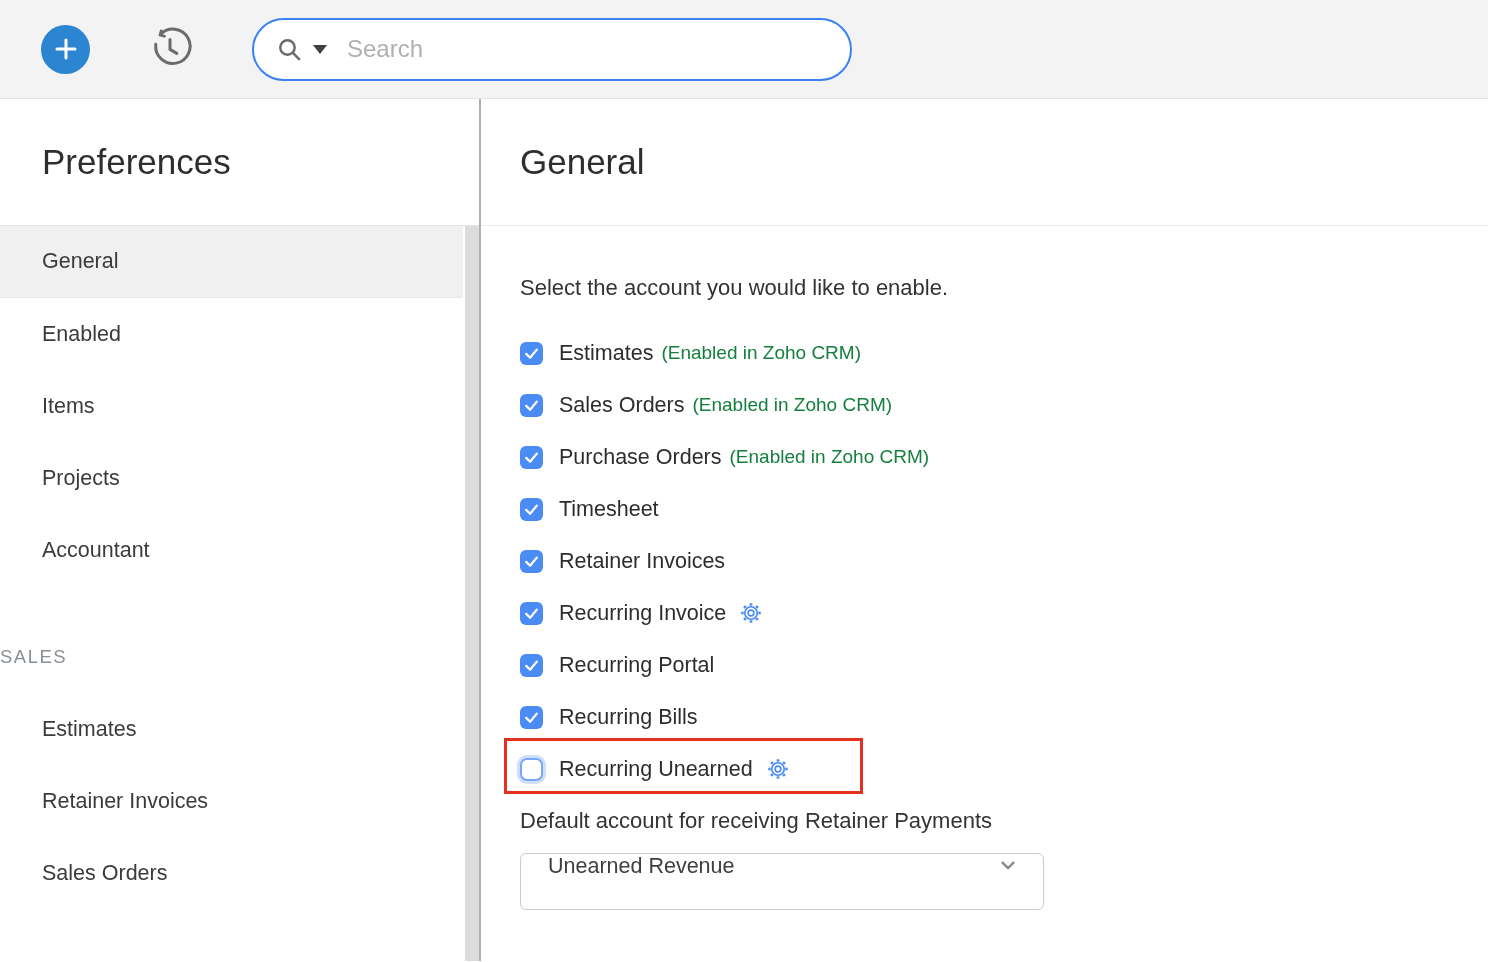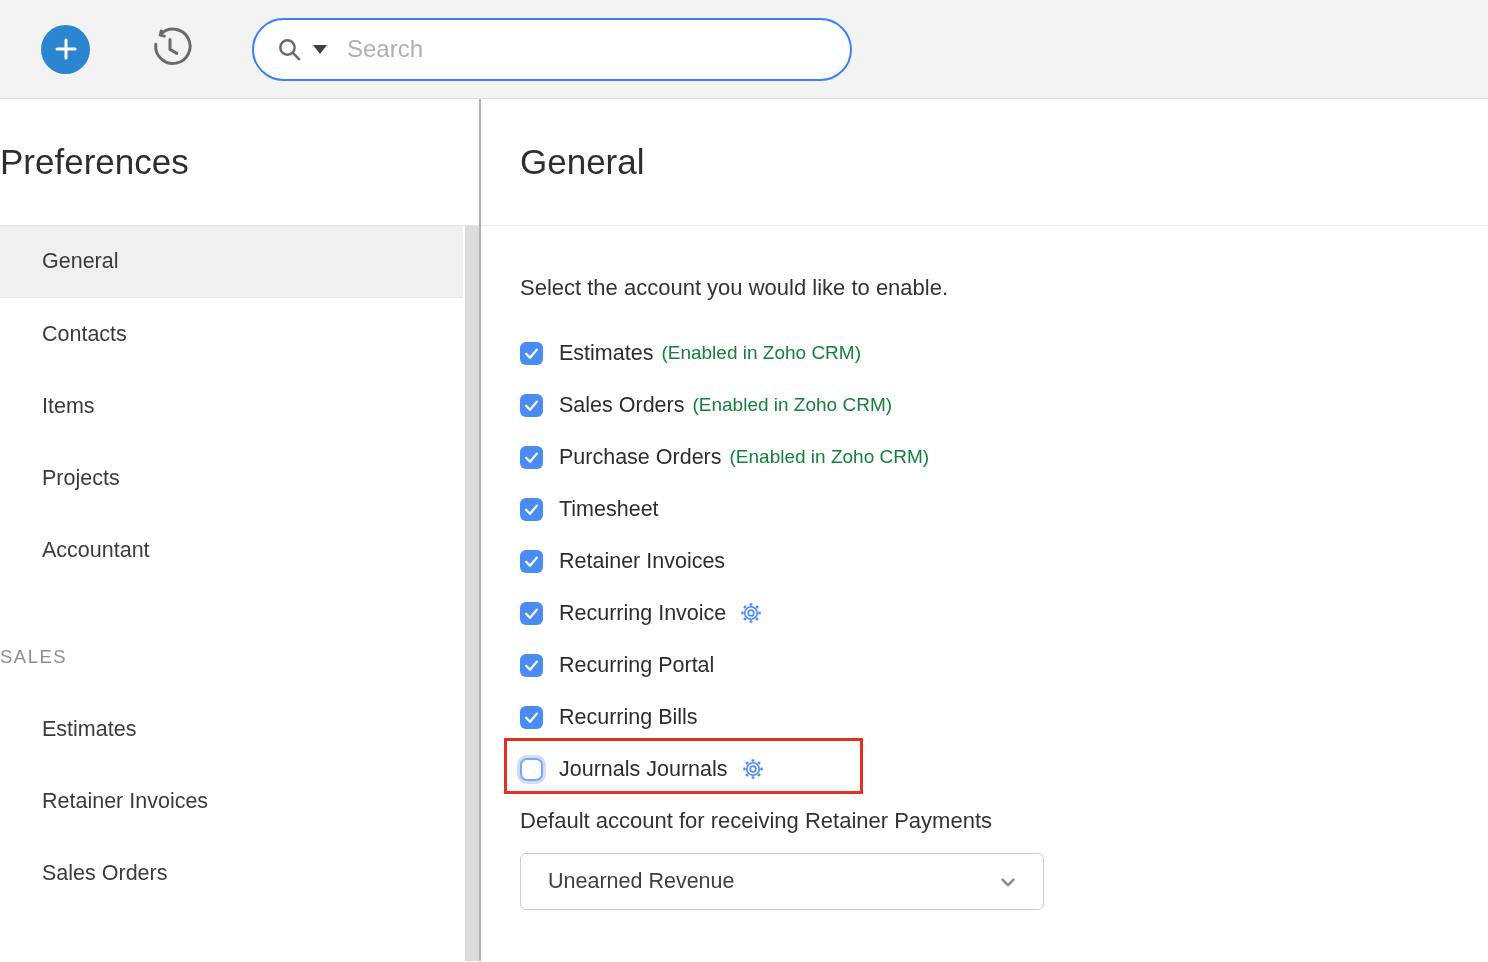--- a/index.html
+++ b/index.html
@@ -29,21 +29,21 @@
   .search-input{border:none;outline:none;background:transparent;font-size:24px;
                 color:#444;margin-left:20px;flex:1;font-family:inherit;}
   .search-input::placeholder{color:#b0b0b2;}
 
   
   .app{display:flex;height:862px;}
 
   
   .sidebar{width:481px;flex:none;background:#fff;border-right:2px solid #b1b1b3;
            position:relative;overflow:hidden;}
-  .side-title{height:127px;display:flex;align-items:center;
+  .side-title{height:127px;display:flex;align-items:center;padding-left:42px;
               font-size:35px;font-weight:300;color:#2e2e2e;border-bottom:1px solid #e4e4e4;}
   .side-item{height:72px;display:flex;align-items:center;padding-left:42px;
              margin-right:16px;font-size:21.5px;color:#3b3b3b;cursor:pointer;}
   .side-item.selected{background:var(--selbg);border-bottom:1px solid #e9e9e9;}
   .section-head{margin-top:35px;height:72px;display:flex;align-items:center;
                 font-size:18.5px;color:#8a8f94;letter-spacing:1.5px;}
   .side-scrollbar{position:absolute;top:127px;right:0;bottom:0;width:14px;
                   background:var(--scrollbar);cursor:pointer;}
 
   
@@ -59,21 +59,21 @@
   .checkbox.unchecked{width:23px;height:23px;background:#fff;border:2.5px solid #79a8f6;
             border-radius:7px;box-shadow:0 0 0 3px #cfdffb;}
   .mod-label{font-size:21.5px;color:#2d2d2d;margin-left:16px;}
   .mod-suffix{font-size:19px;color:#15803d;margin-left:8px;}
   .gear{margin-left:14px;display:flex;align-items:center;cursor:pointer;}
   .red-box{position:absolute;left:-16px;top:-5px;width:359px;height:56px;
            border:3px solid var(--highlight);pointer-events:none;}
 
   .retainer-label{margin-top:9px;height:34px;line-height:34px;font-size:22px;color:#333;}
   .select-box{margin-top:15px;width:524px;height:57px;border:1px solid #ccc;border-radius:6px;
-              background:#fff;display:flex;align-items:center;padding:0 24px 0 27px;
+              background:#fff;display:flex;align-items:flex-start;padding:0 24px 0 27px;
               cursor:pointer;justify-content:space-between;}
   .select-value{font-size:21.5px;color:#3f3f3f;}
 </style>
 </head>
 <body>
 
 <div class="topbar">
   <div class="add-btn">
     <span style="display:flex;">
       <svg width="26" height="26" viewBox="0 0 26 26">
@@ -108,21 +108,21 @@
     <input class="search-input" type="text" placeholder="Search" style="">
   </div>
 </div>
 
 <div class="app">
 
   <div class="sidebar">
     <div class="side-title">Preferences</div>
     <nav id="side-nav">
         <div class="side-item selected">General</div>
-        <div class="side-item">Contacts</div>
+        <div class="side-item">Enabled</div>
         <div class="side-item">Items</div>
         <div class="side-item">Projects</div>
         <div class="side-item">Accountant</div>
         <div class="section-head">SALES</div>
         <div class="side-item">Estimates</div>
         <div class="side-item">Retainer Invoices</div>
         <div class="side-item">Sales Orders</div>
       </nav>
     <div class="side-scrollbar"></div>
   </div>
@@ -226,21 +226,21 @@
               <span style="display:flex;">
                 <svg width="17" height="17" viewBox="0 0 24 24">
                   <polyline points="4.5,12.5 10,18 19.5,6.5" fill="none" stroke="#fff" stroke-width="3.2" stroke-linecap="round" stroke-linejoin="round"></polyline>
                 </svg>
               </span>
             </div>
             <div class="mod-label">Recurring Bills</div>
           </div>
           <div class="module-row">
             <div class="checkbox unchecked"></div>
-            <div class="mod-label">Journals Journals</div>
+            <div class="mod-label">Recurring Unearned</div>
             <div class="gear">
               <svg width="22" height="22" viewBox="0 0 24 24">
                 <g fill="none" stroke="#4a8cf3" stroke-width="1.8">
                   <circle cx="12" cy="12" r="3.1"></circle>
                   <circle cx="12" cy="12" r="6.8"></circle>
                   <line x1="20.0" y1="12.0" x2="22.6" y2="12.0" stroke-width="3"></line>
                   <line x1="17.7" y1="17.7" x2="19.5" y2="19.5" stroke-width="3"></line>
                   <line x1="12.0" y1="20.0" x2="12.0" y2="22.6" stroke-width="3"></line>
                   <line x1="6.3" y1="17.7" x2="4.5" y2="19.5" stroke-width="3"></line>
                   <line x1="4.0" y1="12.0" x2="1.4" y2="12.0" stroke-width="3"></line>

